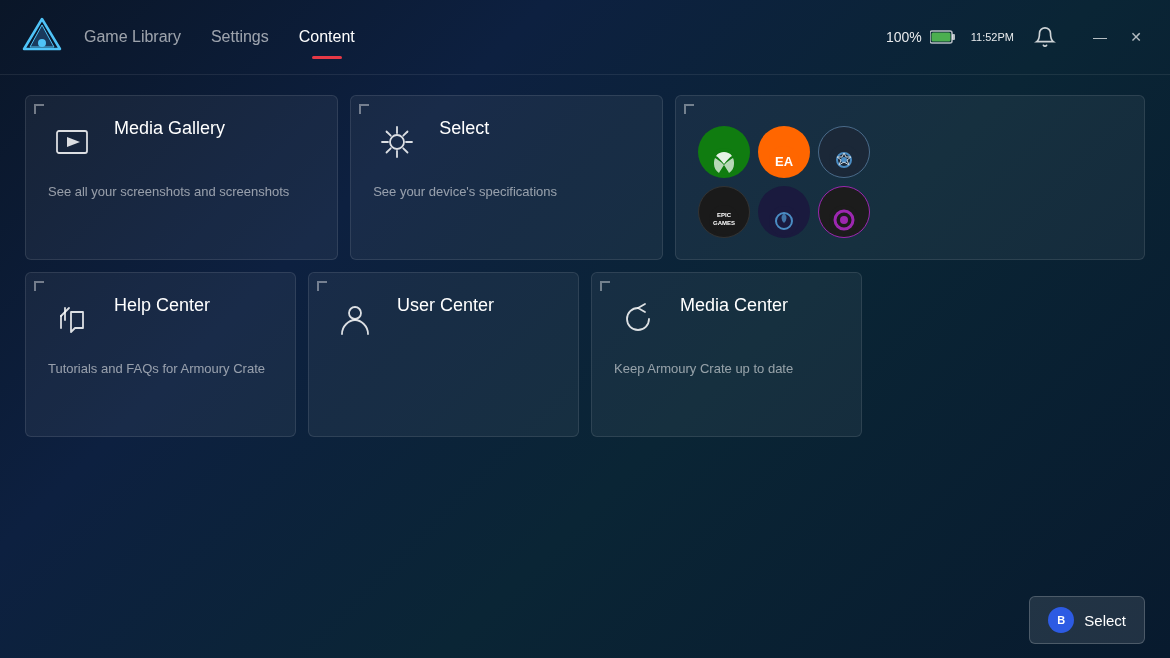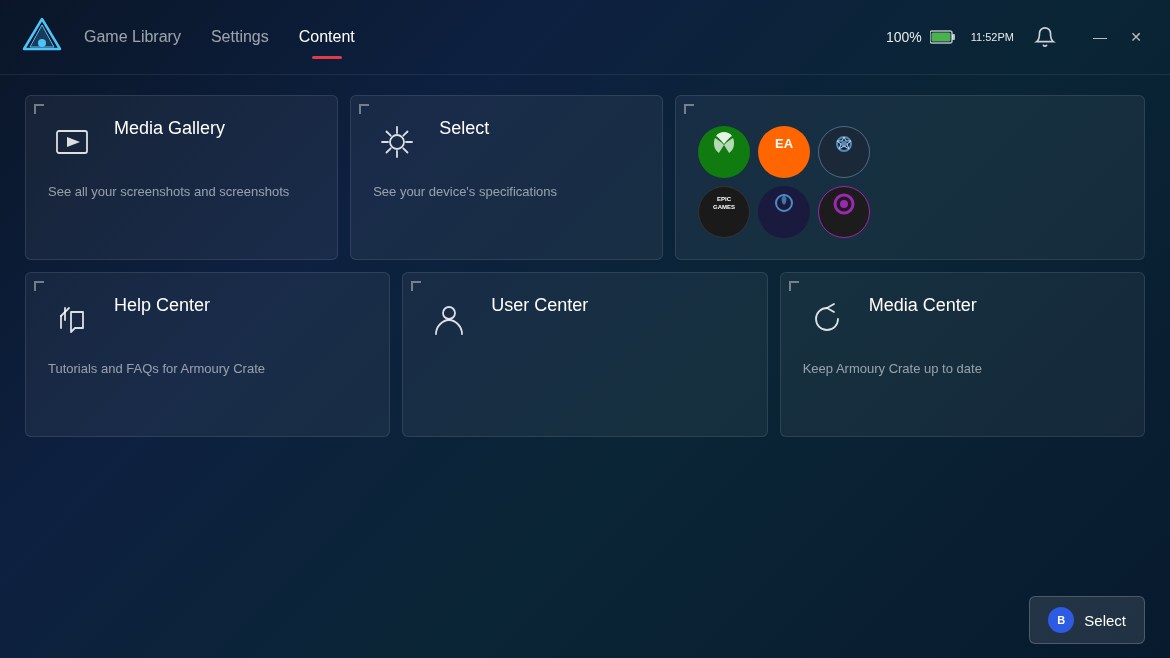--- a/index.html
+++ b/index.html
@@ -128,21 +128,21 @@
 
     .cards-grid-top {
       display: grid;
       grid-template-columns: 1fr 1fr 1.5fr;
       gap: 12px;
       margin-bottom: 12px;
     }
 
     .cards-grid-bottom {
       display: grid;
-      grid-template-columns: 1fr 1fr 1fr;
+      grid-template-columns: 1fr 1fr 1fr 1fr;
       gap: 12px;
     }
 
     .card {
       background: rgba(255,255,255,0.05);
       border: 1px solid rgba(255,255,255,0.1);
       border-radius: 6px;
       padding: 22px 22px 18px;
       cursor: pointer;
       position: relative;
@@ -194,21 +194,21 @@
       grid-template-columns: repeat(3, 1fr);
       gap: 8px;
       margin-top: 8px;
     }
 
     .platform-icon {
       width: 52px;
       height: 52px;
       border-radius: 50%;
       display: flex;
-      align-items: flex-start;
+      align-items: flex-end;
       justify-content: center;
       font-size: 11px;
       font-weight: bold;
       overflow: hidden;
     }
 
     .platform-xbox { background: #107c10; }
     .platform-ea { background: #ff6600; }
     .platform-steam { background: #1b2838; border: 1px solid #4a6b8a; }
     .platform-epic { background: #1a1a1a; border: 1px solid #333; }

